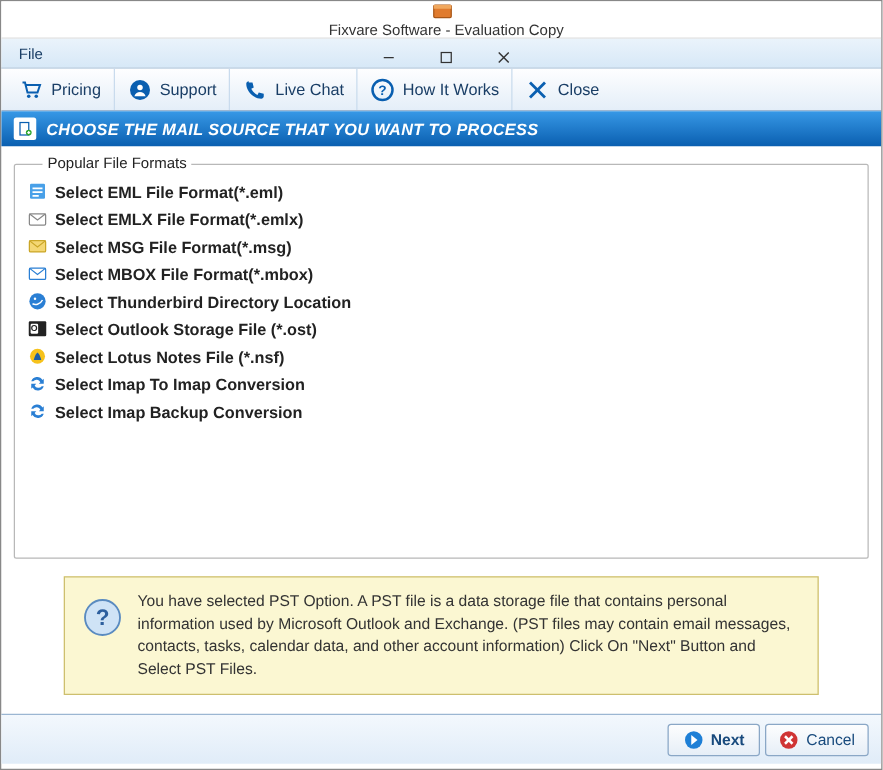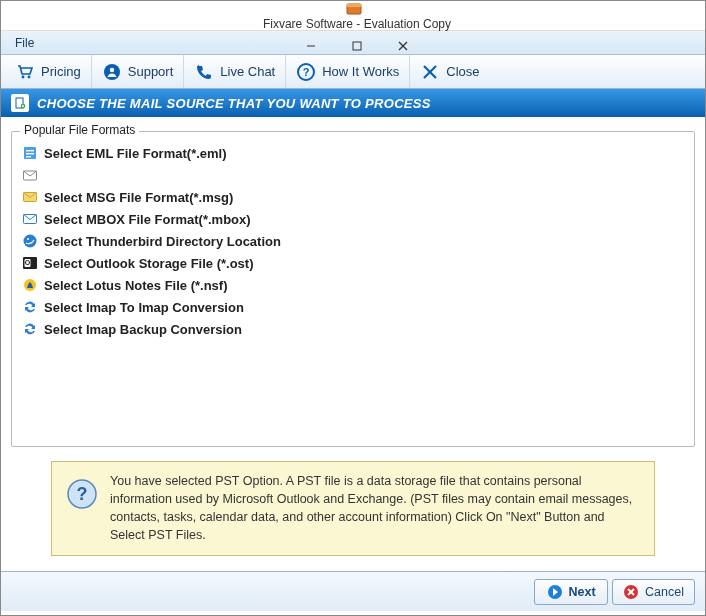--- a/index.html
+++ b/index.html
@@ -18,21 +18,21 @@
   .toolbar .tbtn { display:flex; align-items:center; gap:6px; padding:0 10px; font-size:13px; color:#1a3e66; cursor:pointer; border-right:1px solid #c9dbed; }
   .toolbar .tbtn:last-child { border-right:none; }
   .toolbar .tbtn .ticon { width:20px; height:20px; display:flex; align-items:center; justify-content:center; }
 
   .headerbar { height: 28px; background: linear-gradient(#3798e6,#0a5fb0); display:flex; align-items:center; padding:0 10px; gap:8px;font-style:italic; }
   .headerbar .hicon { width:18px; height:18px; background:#fff; border-radius:2px; display:flex; align-items:center; justify-content:center; font-size:12px; color:#0a5fb0; }
   .headerbar .htext { color:#fff; font-weight:bold; font-size:13px; letter-spacing:.3px; }
 
   .content { padding: 14px 10px 6px 10px; height: 454px; }
   .groupbox { border:1px solid #b8b8b8; border-radius:2px; padding:10px 6px 6px 6px; position:relative; height:316px; }
-  .groupbox .glegend { position:absolute; top:-9px; left:8px; background:#fff; padding:0 4px; font-size:12px; color:#222; }
+  .groupbox .glegend { position:absolute; top:-9px; left:22px; background:#fff; padding:0 4px; font-size:12px; color:#222; }
   .filelist { list-style:none; }
   .filelist li { display:flex; align-items:center; gap:6px; padding:3px 4px; font-size:13px; font-weight:bold; color:#222; cursor:pointer; border-radius:2px; }
   .filelist li .ficon { width:16px; height:16px; display:flex; align-items:center; justify-content:center; }
   .filelist li.selected { background:#0a64c2; color:#fff; }
   .filelist li.selected .ficon svg path, .filelist li.selected .ficon svg rect { }
 
   .infobox { margin-top:14px; border:1px solid #cdbf6e; background:#fbf7d2; padding:10px 14px; display:flex; align-items:flex-start; gap:12px; margin-left:40px; margin-right:40px; }
   .infobox .qicon { width:32px; height:32px; flex-shrink:0; margin-top:6px; }
   .infobox .infotext { font-size:12.5px; color:#333; line-height:1.45; }
 
@@ -156,20 +156,21 @@
         <span>Select EML File Format(*.eml)</span>
       </li>
 
       <li>
         <span class="ficon">
             <svg width="16" height="16" viewBox="0 0 16 16">
               <rect x="1.5" y="4" width="13" height="9" rx="1" fill="#fff" stroke="#888"></rect>
               <path d="M1.5 4 8 9l6.5-5" fill="none" stroke="#888"></path>
             </svg>
           </span>
+        <span>Select EMLX File Format(*.emlx)</span>
       </li>
 
       <li>
         <span class="ficon">
             <svg width="16" height="16" viewBox="0 0 16 16">
               <rect x="1.5" y="3.5" width="13" height="9" rx="1" fill="#f4d774" stroke="#caa627"></rect>
               <path d="M1.5 3.5 8 8.5l6.5-5" fill="none" stroke="#caa627"></path>
             </svg>
           </span>
         <span>Select MSG File Format(*.msg)</span>

